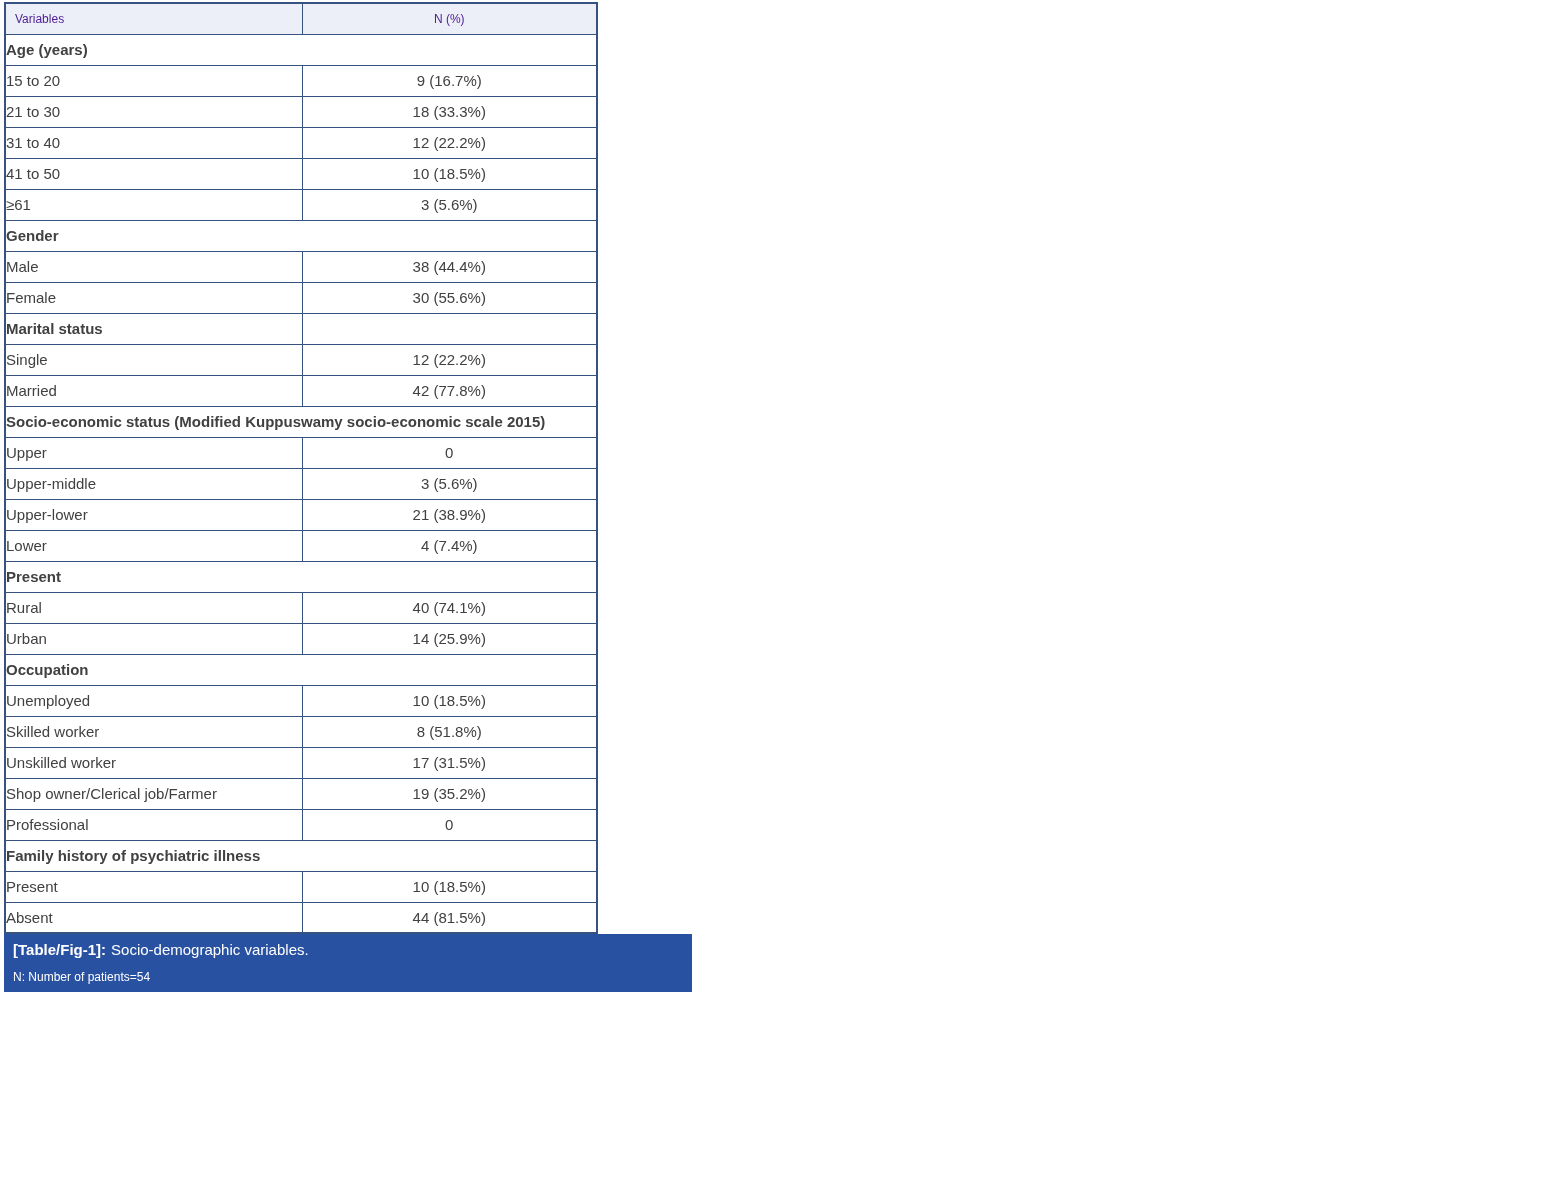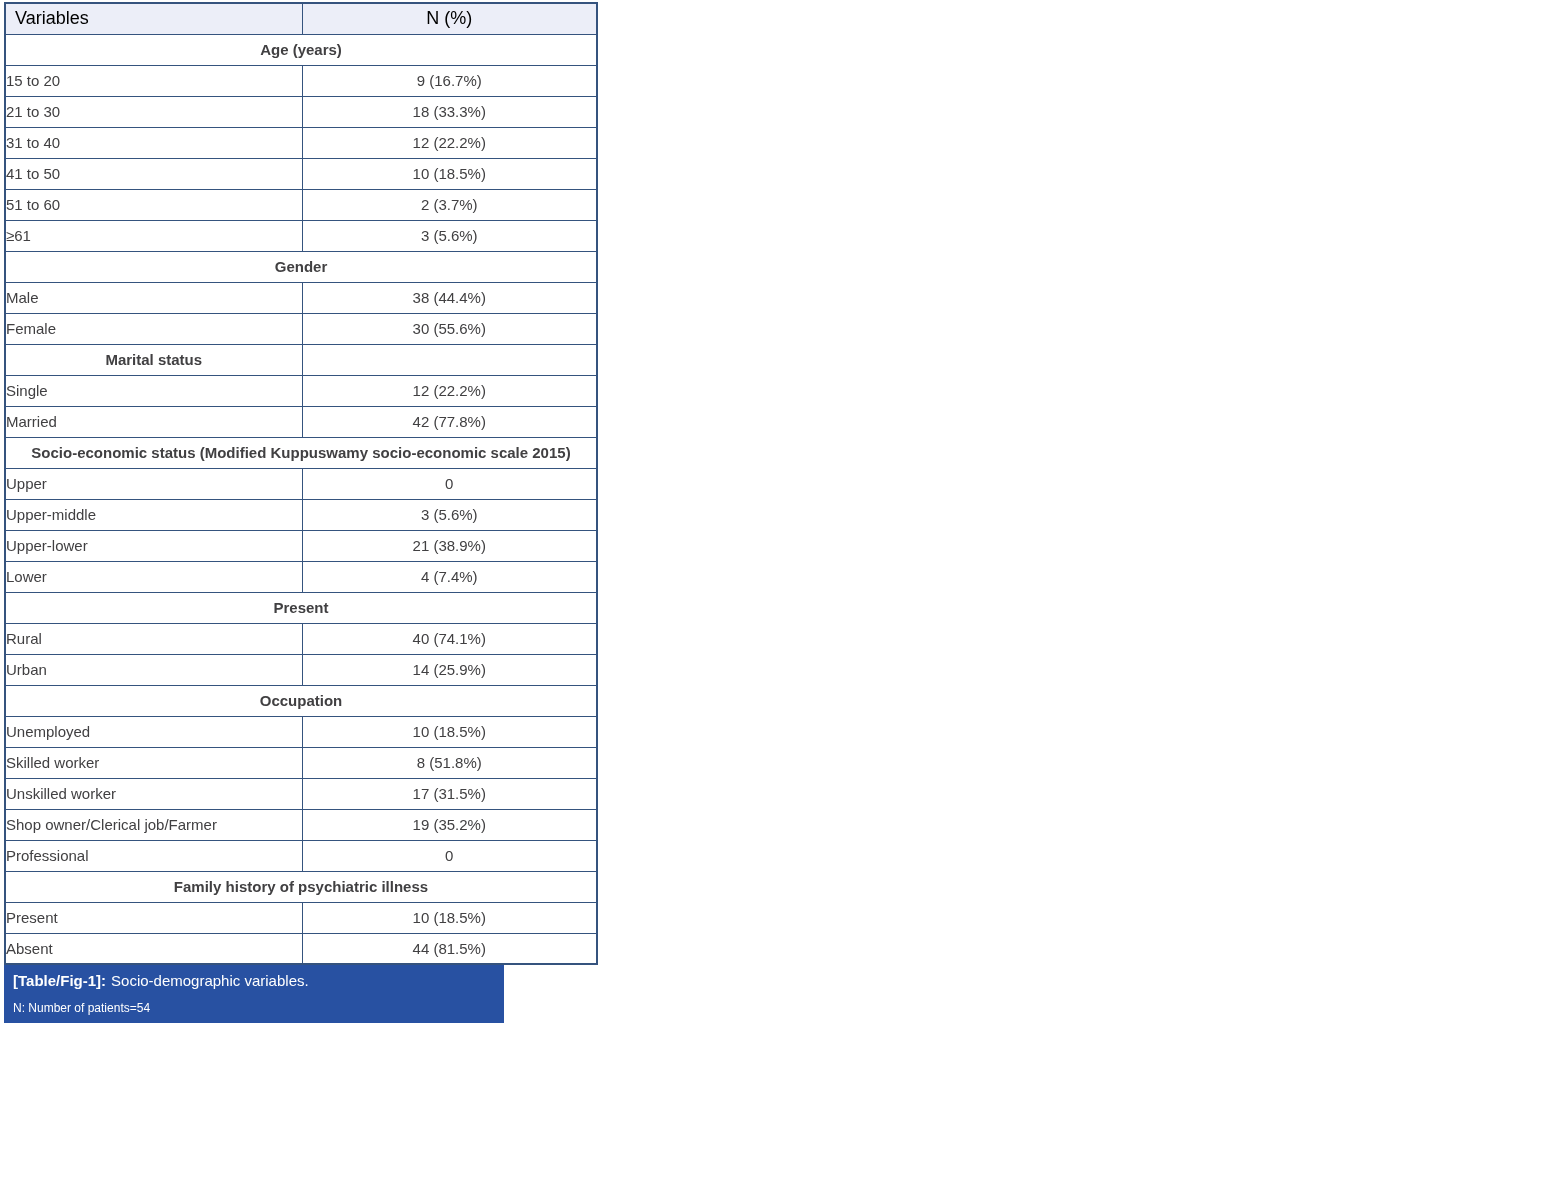--- a/index.html
+++ b/index.html
@@ -35,44 +35,43 @@
     border: 1px solid #35537e;
     font-size: 15px;
     color: #414042;
     padding: 0;
     vertical-align: middle;
     overflow: hidden;
     white-space: nowrap;
   }
   table.demo-table thead th {
     background: #eceef8;
-    color: #000000;
+    color: #4c1d95;
     font-weight: 400;
-    font-size: 18px;
+    font-size: 12px;
   }
   table.demo-table thead th.var-col {
     text-align: left;
     padding-left: 9px;
   }
   table.demo-table thead th.n-col {
     text-align: center;
   }
   td.label {
     text-align: left;
     padding-left: 9px;
   }
   td.value {
     text-align: center;
   }
   tr.section td {
     font-weight: 700;
-    text-align: center;
   }
   .caption-bar {
-    width: 500px;
+    width: 688px;
     background: #2851a2;
     color: #ffffff;
     padding: 6px 9px 7px 9px;
     min-height: 50px;
   }
   .caption-line1 {
     font-size: 15px;
     line-height: 20px;
   }
   .caption-tag { font-weight: 700; }
@@ -110,24 +109,20 @@
         <td class="label">21 to 30</td>
         <td class="value">18 (33.3%)</td>
       </tr>
       <tr>
         <td class="label">31 to 40</td>
         <td class="value">12 (22.2%)</td>
       </tr>
       <tr>
         <td class="label">41 to 50</td>
         <td class="value">10 (18.5%)</td>
-      </tr>
-      <tr>
-        <td class="label">51 to 60</td>
-        <td class="value">2 (3.7%)</td>
       </tr>
       <tr>
         <td class="label">≥61</td>
         <td class="value">3 (5.6%)</td>
       </tr>
       <tr class="section">
         <td colspan="2" class="label">Gender</td>
       </tr>
       <tr>
         <td class="label">Male</td>

